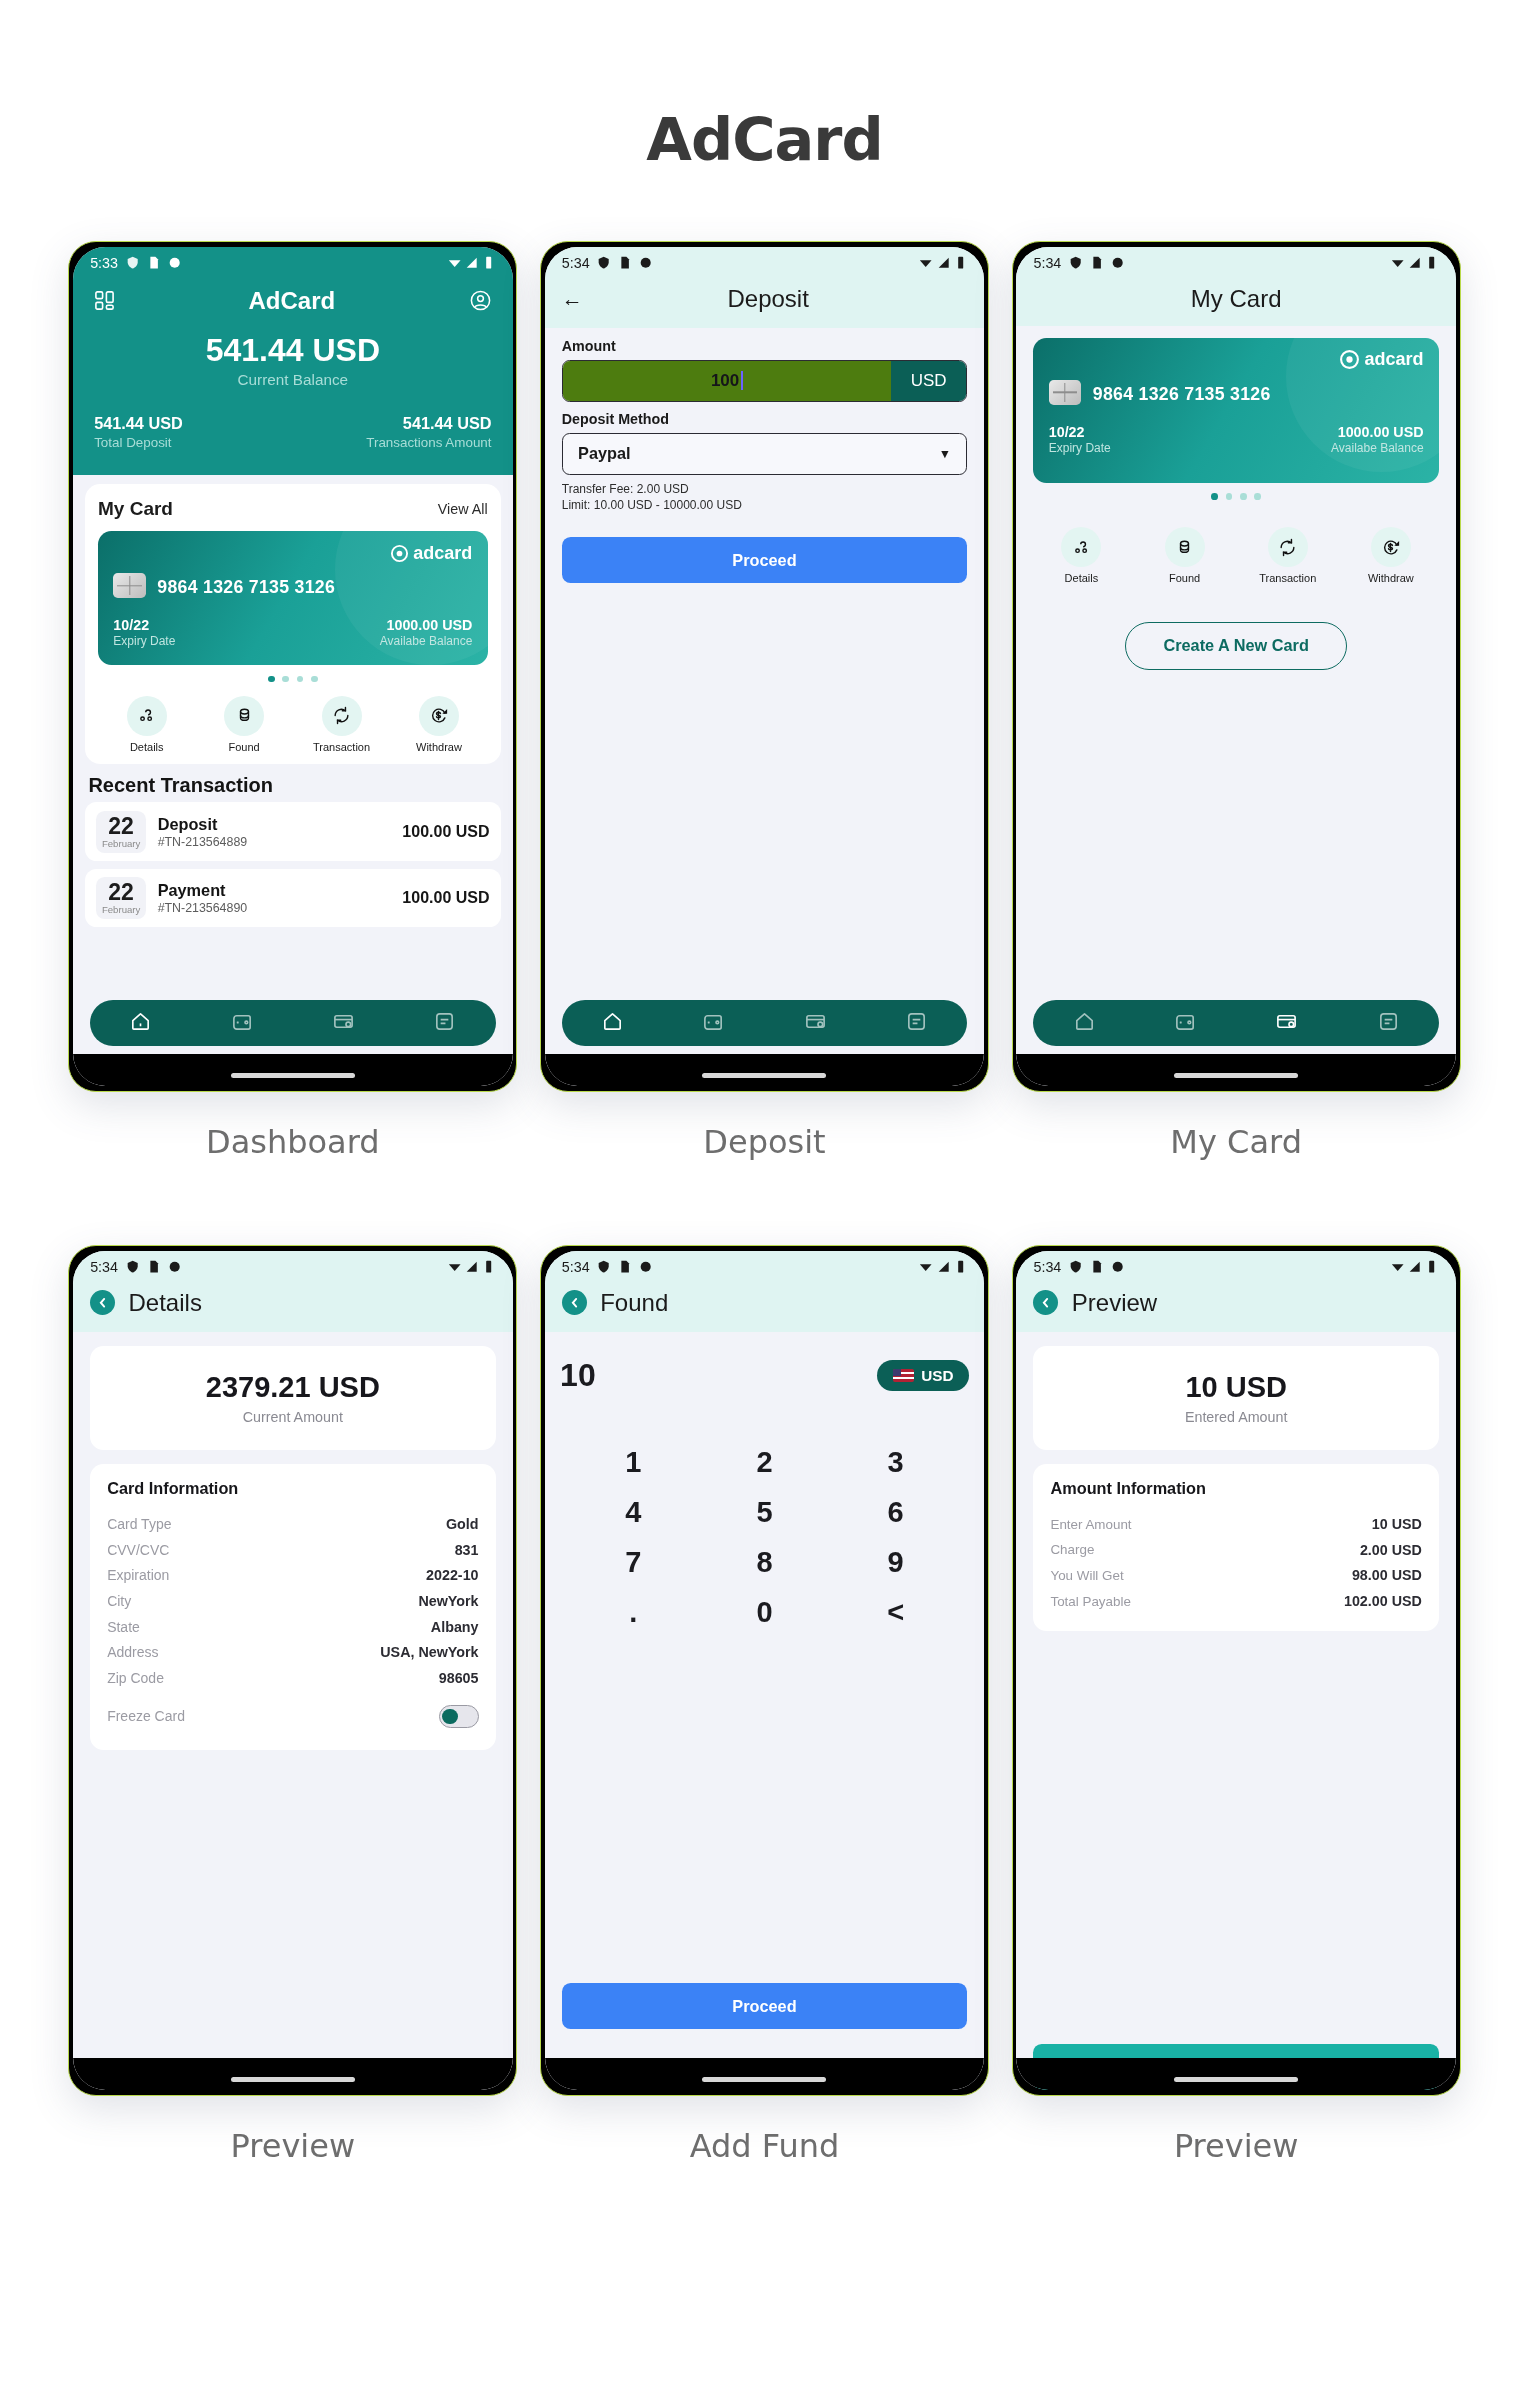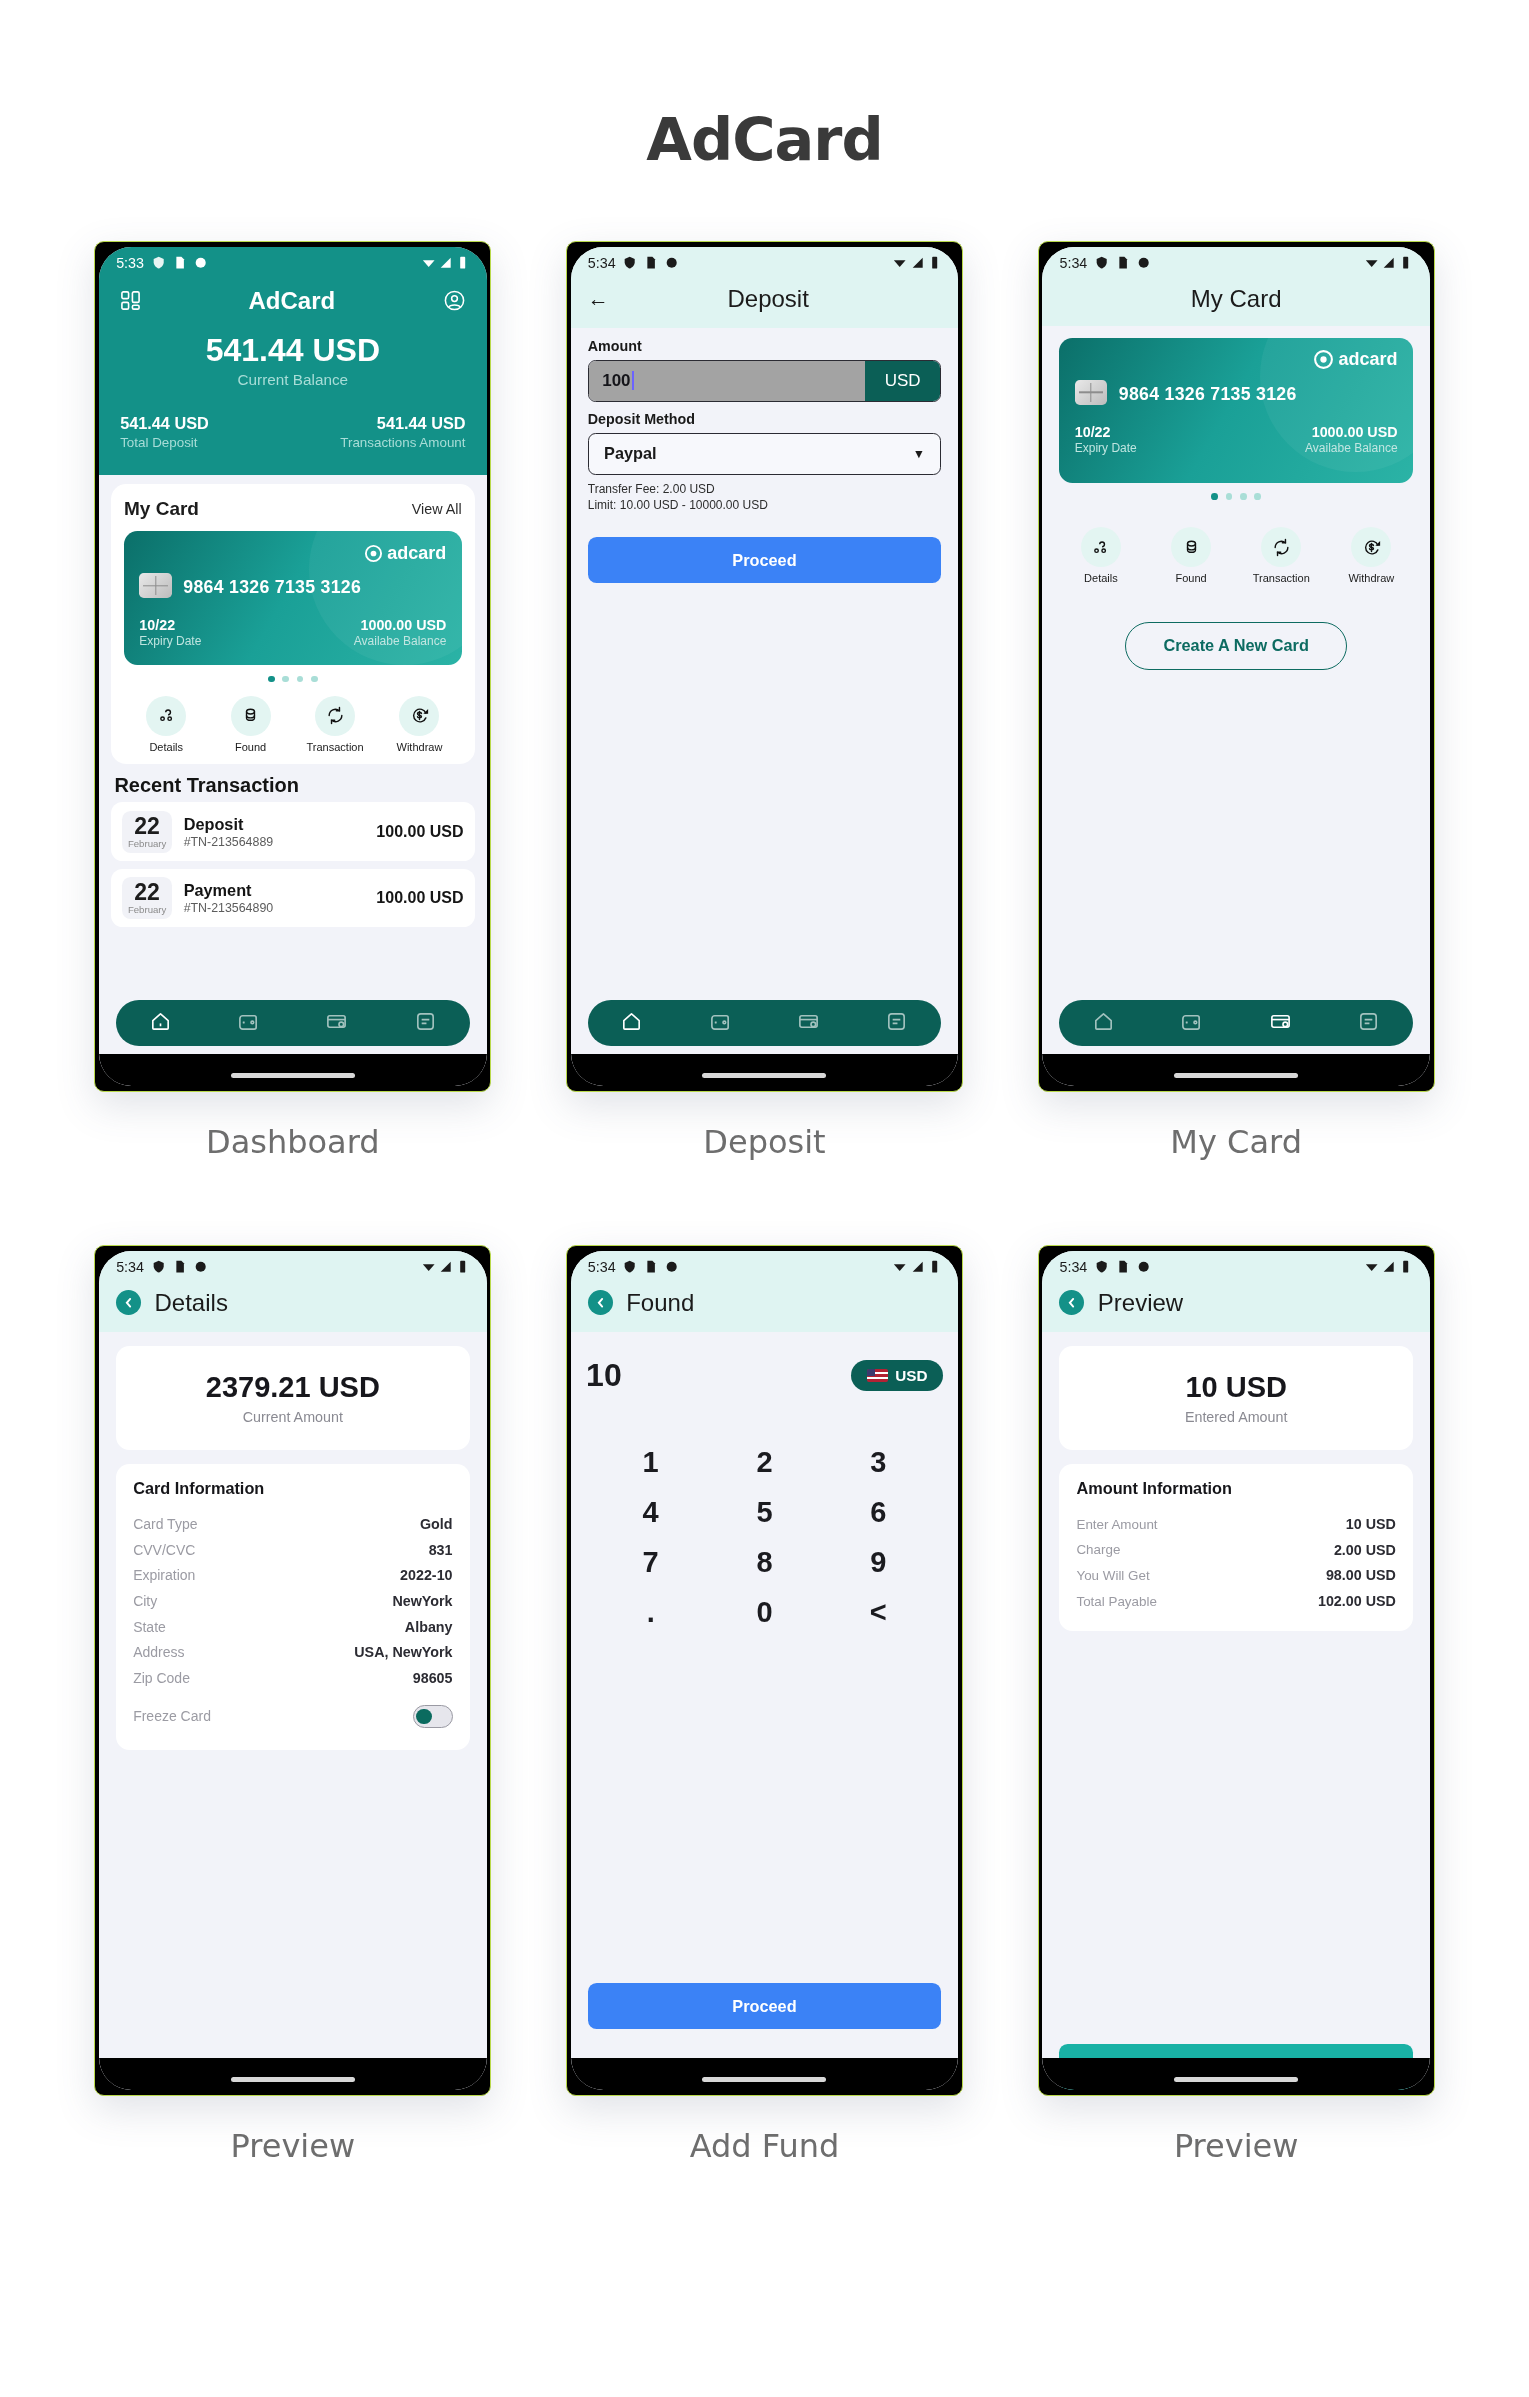--- a/index.html
+++ b/index.html
@@ -22,22 +22,22 @@
   .grid {
     display: grid;
     grid-template-columns: repeat(3, 1fr);
     justify-items: center;
     row-gap: 0px;
     padding: 0 57px;
     margin-top: 67px;
   }
   .phone-wrap { display: flex; flex-direction: column; align-items: center; }
   .phone {
-    width: 397px; height: 851px;
-    border-radius: 10px;
+    width: 449px; height: 851px;
+    border-radius: 28px;
     background: #000;
     padding: 4.8px 3.8px 4.8px 3.8px;
     position: relative;
     box-shadow: 0 13.4px 38px rgba(80,90,120,0.17);
     border: 1.9px solid #b9d94a;
   }
   .screen {
     width: 100%; height: 100%;
     border-radius: 32.5px;
     overflow: hidden;
@@ -145,21 +145,21 @@
     background:#dff4f2;padding:0 17px 15.3px 17px;
   }
   .lhead-row{display:flex;align-items:center;gap:13.4px;padding-top:5.7px;}
   .lhead-title{font-size:24px;color:#1b1b1b;}
   .backcirc{width:25px;height:25px;border-radius:50%;background:#139188;display:flex;align-items:center;justify-content:center;}
   .arrowback{font-size:21px;color:#1b1b1b;}
   .body-pad{padding:0 17px;flex:1;}
   
   .fl{font-size:14.3px;font-weight:bold;color:#1a1a1a;margin:9.6px 0 5.7px 0;}
   .amount-row{display:flex;height:42px;border:1.5px solid #2b2b33;border-radius:7.6px;overflow:hidden;}
-  .amount-in{flex:1;display:flex;align-items:center;padding:0 13.4px;font-size:17px;font-weight:bold;color:#15151a;background:#a3a3a3;}
+  .amount-in{flex:1;display:flex;align-items:center;padding:0 13.4px;font-size:17px;font-weight:bold;color:#15151a;background:#4d7c0f;justify-content:center;}
   .caret{display:inline-block;width:1.9px;height:19px;background:#6b63ff;margin-left:1.9px;}
   .amount-cur{width:75px;background:#0b5f56;color:#fff;display:flex;align-items:center;justify-content:center;font-size:17px;}
   .sel{
     height:42px;border:1.5px solid #2b2b33;border-radius:7.6px;background:#f7f8fc;
     display:flex;align-items:center;padding:0 15.3px;font-size:16.3px;font-weight:bold;color:#1a1a1a;
   }
   .sel .ch{margin-left:auto;font-size:12.4px;}
   .note{font-size:12px;color:#2d2d2d;margin-top:6.7px;}
   .btn-primary{
     margin-top:25px;height:46px;border-radius:8.6px;background:#3b82f6;color:#fff;

